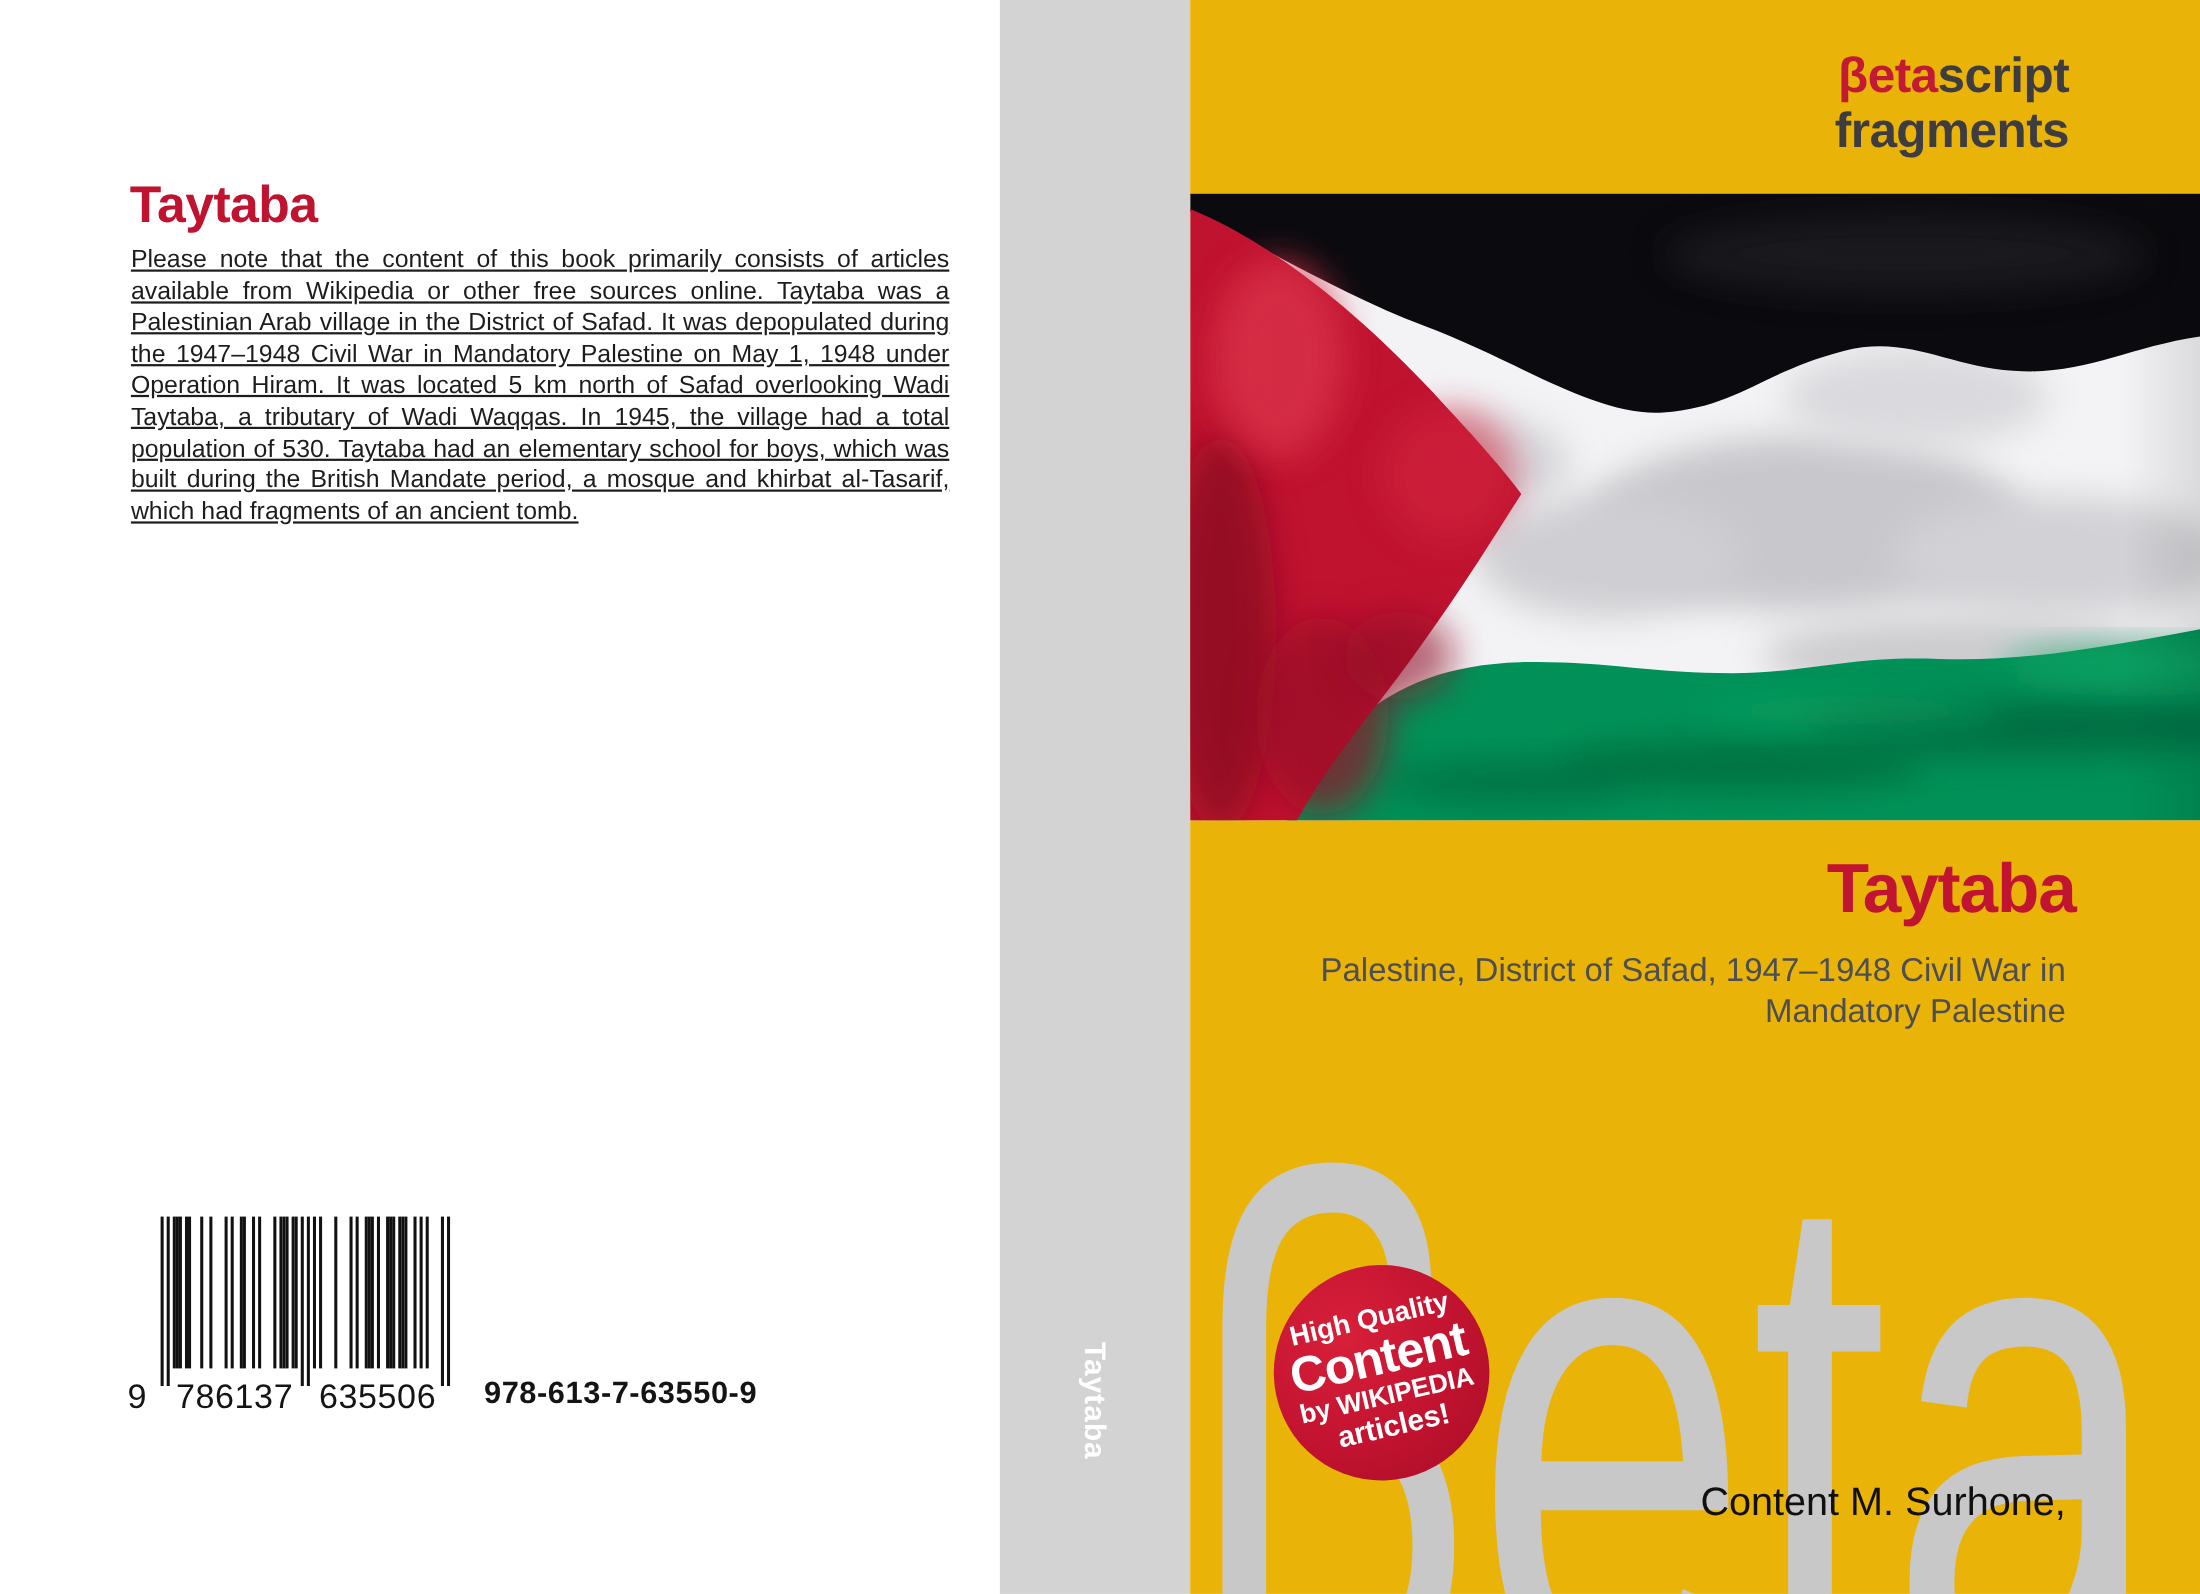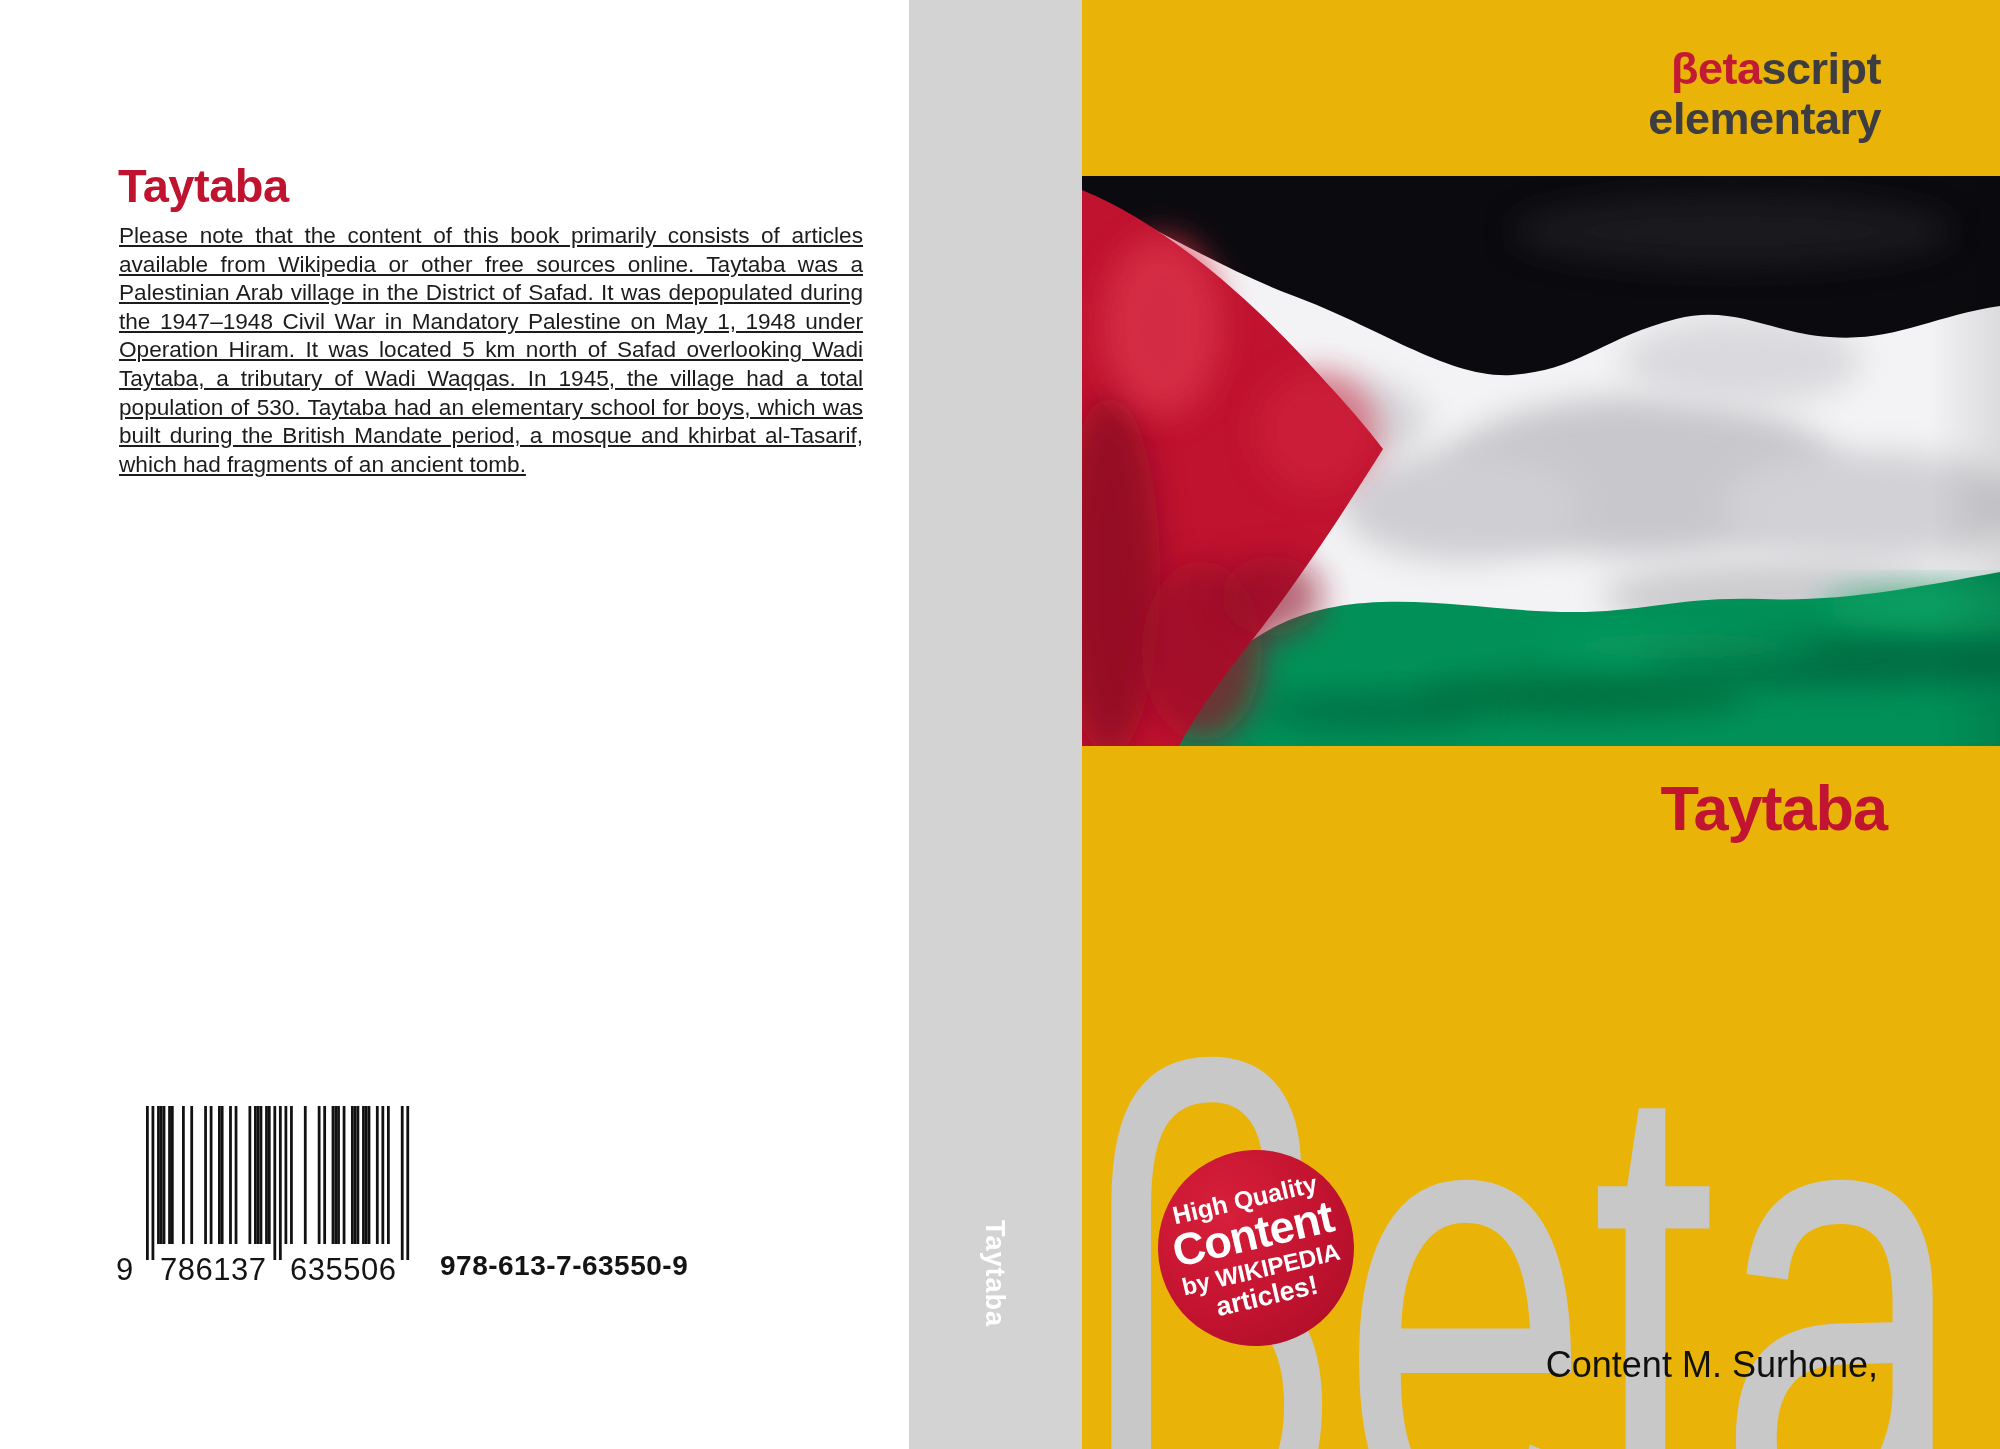--- a/index.html
+++ b/index.html
@@ -127,21 +127,21 @@
   </section>
 
   <section class="spine">
     <span class="spine-title">Taytaba</span>
   </section>
 
   <section class="front-cover">
 
     <div class="logo">
       <div><span class="red">βeta</span><span class="dark">script</span></div>
-      <div class="dark">elementary</div>
+      <div class="dark">fragments</div>
     </div>
 
     <svg class="flag-svg" viewBox="0 0 918 570" preserveAspectRatio="none">
       <defs>
         <filter id="b16" x="-60%" y="-60%" width="220%" height="220%">
             <feGaussianBlur stdDeviation="16"></feGaussianBlur>
           </filter>
         <filter id="b8" x="-60%" y="-60%" width="220%" height="220%">
             <feGaussianBlur stdDeviation="8"></feGaussianBlur>
           </filter>
@@ -184,20 +184,24 @@
       </g>
 
       <rect x="848" width="70" height="570" fill="url(#gradRight)" opacity="0.55"></rect>
     </svg>
 
     <svg class="watermark-svg" viewBox="0 0 922 449">
       <text x="2" y="535" font-size="660" fill="#c8c8c9" font-family="Liberation Sans, sans-serif" textLength="888" lengthAdjust="spacingAndGlyphs">βeta</text>
     </svg>
 
     <h1 class="front-title">Taytaba</h1>
+    <div class="front-subtitle">
+      <div>Palestine, District of Safad, 1947–1948 Civil War in</div>
+      <div>Mandatory Palestine</div>
+    </div>
 
     <div class="badge">
       <div class="l1">High Quality</div>
       <div class="l2">Content</div>
       <div class="l3">by WIKIPEDIA</div>
       <div class="l4">articles!</div>
     </div>
 
     <div class="authors">
       <div>Content M. Surhone,</div>

